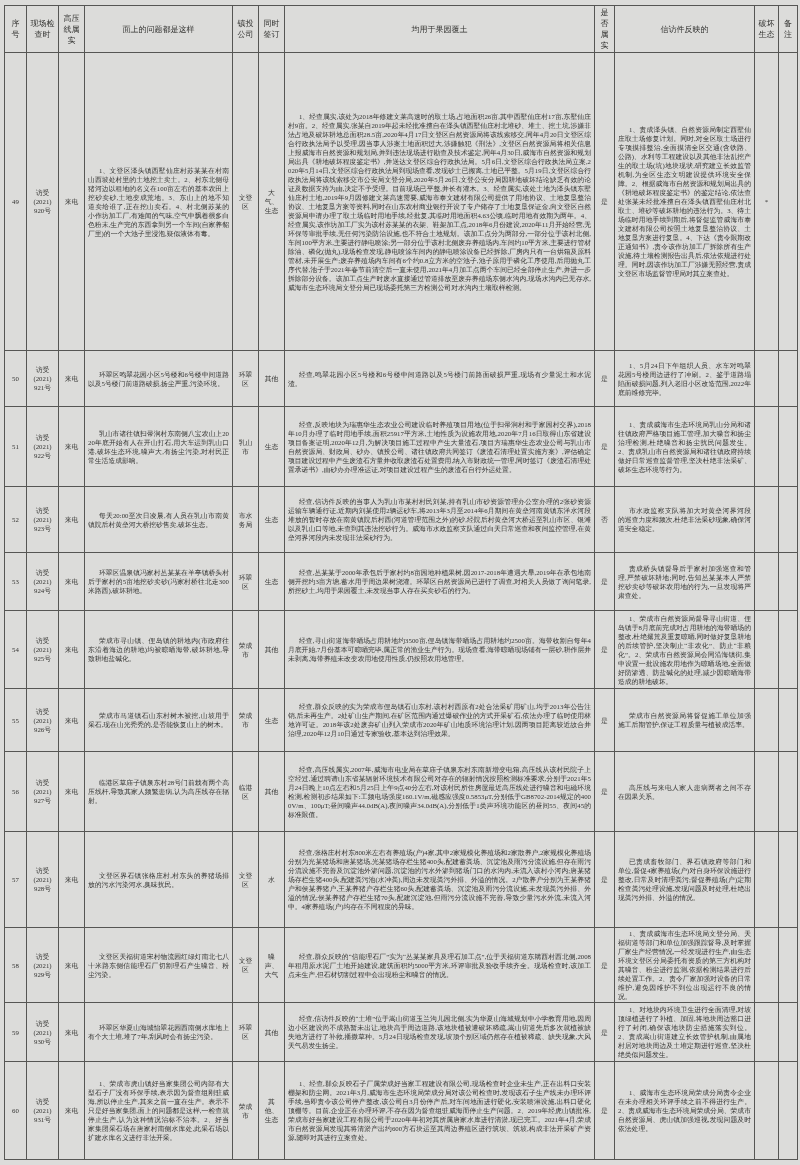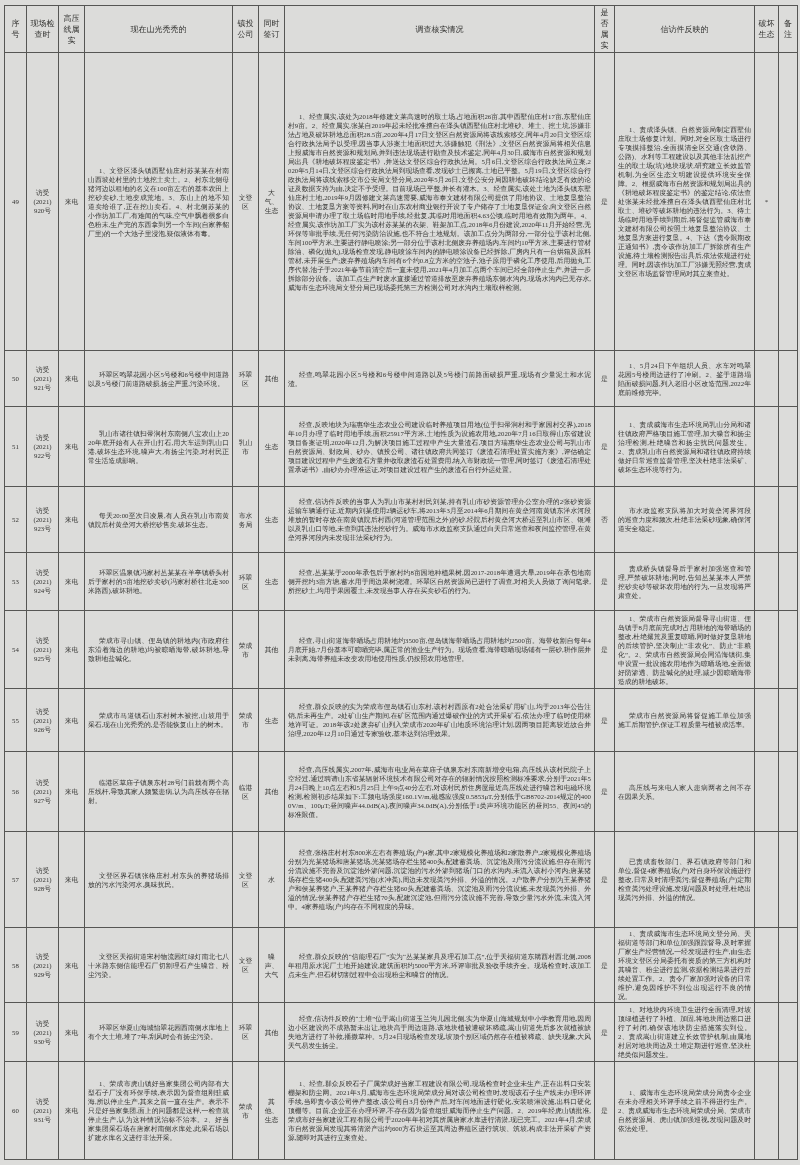--- a/index.html
+++ b/index.html
@@ -66,24 +66,24 @@
         <col style="width:20px">
         <col style="width:140px">
       <col style="width:24px">
         <col style="width:19px">
     </colgroup>
     <thead>
       <tr>
         <th>序号</th>
         <th>现场检查时</th>
         <th>高压线属实</th>
-        <th>现在山光秃秃的</th>
+        <th>面上的问题都是这样</th>
         <th>镇投公司</th>
         <th>同时签订</th>
-        <th>调查核实情况</th>
+        <th>均用于果园覆土</th>
         <th>是否属实</th>
         <th>信访件反映的</th>
         <th>破坏生态</th>
         <th>备注</th>
       </tr>
     </thead>
     <tbody id="rows">
         <tr style="height: 298px;">
     <td class="c-no">49</td>
     <td class="c-id">访受

